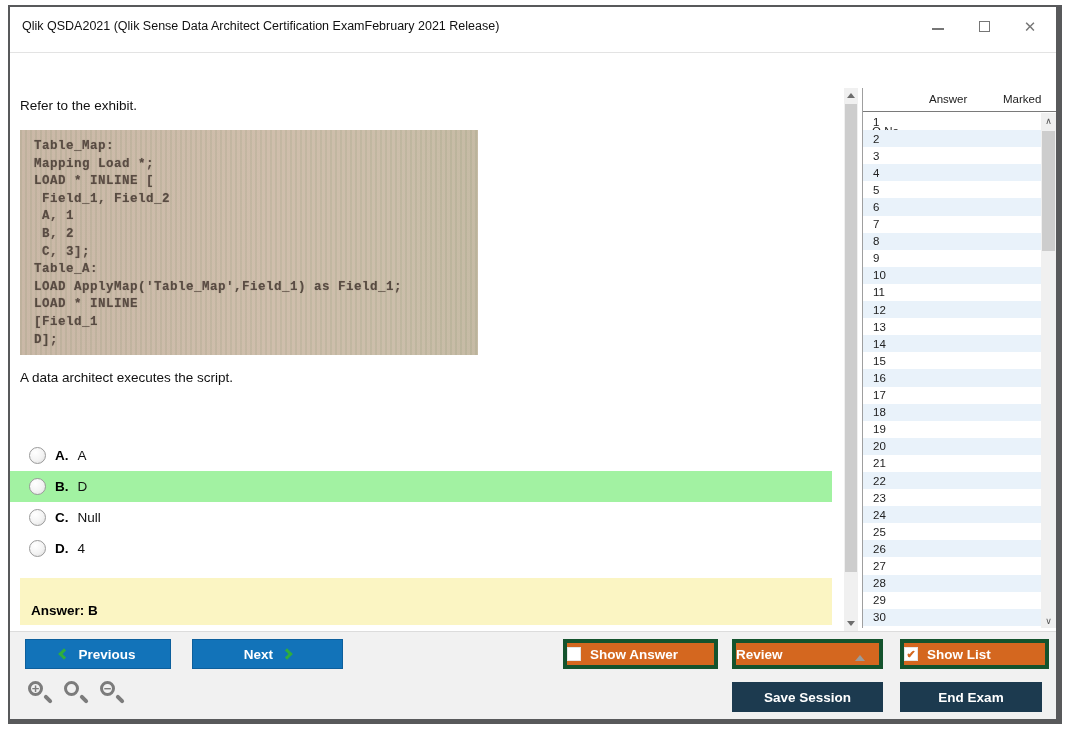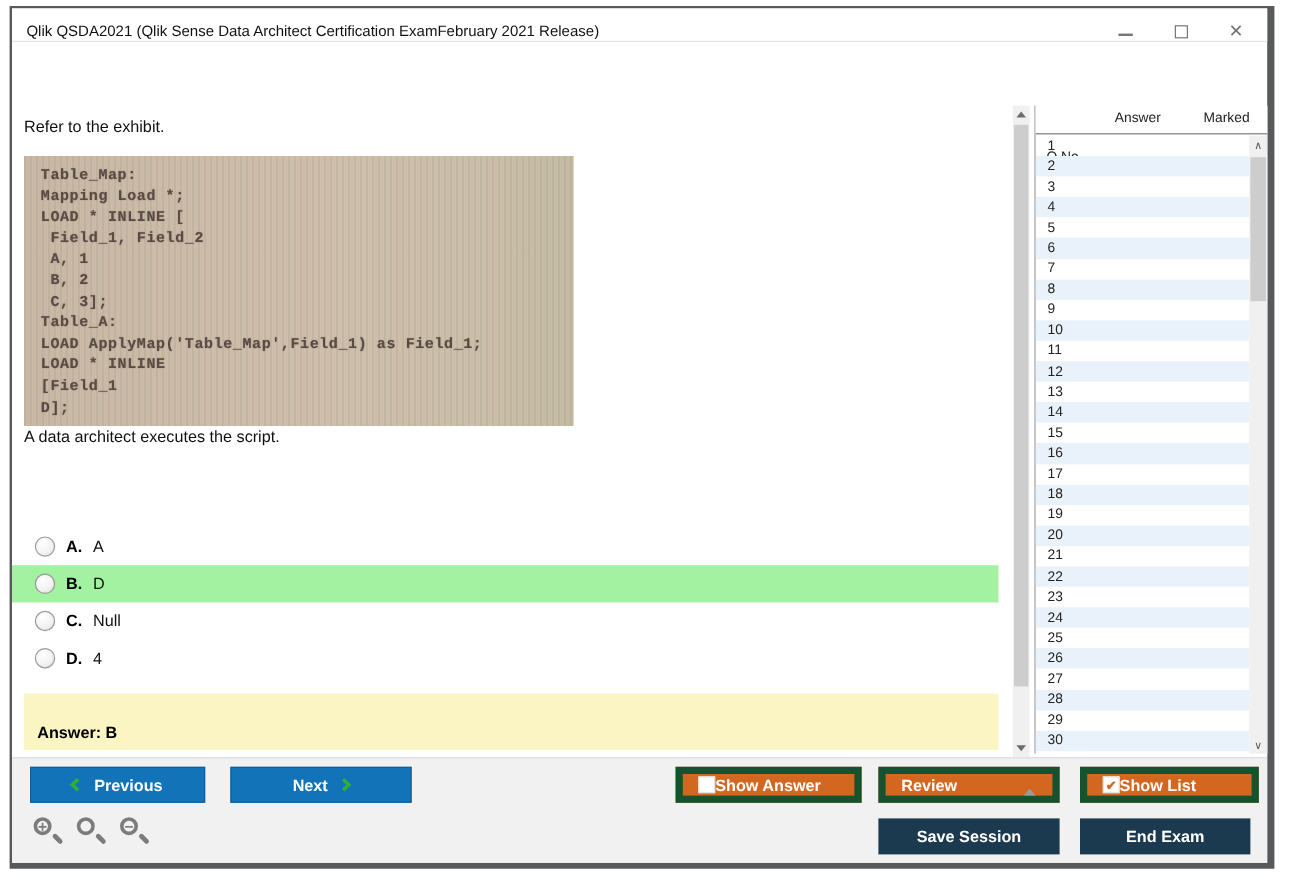--- a/index.html
+++ b/index.html
@@ -5,21 +5,21 @@
   :root{
     --blue:#1273b9; --orange:#d4671f; --navy:#1c3a4f;
     --green:#a2f2a2; --yellow:#fbf5c3; --chev:#2fae3e;
   }
   *{margin:0;padding:0;box-sizing:border-box;}
   html,body{width:1075px;height:735px;background:#ffffff;overflow:hidden;
     font-family:"Liberation Sans", sans-serif;}
   .window{position:absolute;left:8px;top:5px;width:1054px;height:719px;
     background:#fff;border:2px solid #58595b;border-right-width:6px;border-bottom-width:5px;}
   
-  .titlebar{position:absolute;left:0;top:0;right:0;height:28px;background:#fff;
+  .titlebar{position:absolute;left:0;top:0;right:0;height:46px;background:#fff;
     border-bottom:1px solid #e3e3e3;}
   .title-text{position:absolute;left:12px;top:12px;font-size:12.5px;color:#111;}
   .win-controls{position:absolute;right:18px;top:0;height:38px;display:flex;align-items:center;gap:30px;}
   .wc{width:16px;height:16px;display:flex;align-items:center;justify-content:center;color:#767676;cursor:default;}
   .wc-min{width:12px;height:0;border-top:2px solid #767676;margin-top:6px;}
   .wc-max{width:11px;height:11px;border:1.5px solid #767676;}
   .wc-close{font-size:15px;line-height:1;color:#767676;}
   
   .headerstrip{position:absolute;left:0;top:38px;right:0;height:43px;background:#f1f1f1;}
   .btn-mark{position:absolute;left:15px;top:8px;width:134px;height:27px;background:var(--blue);
@@ -34,21 +34,21 @@
   .refer{position:absolute;left:10px;top:10px;font-size:13.5px;color:#111;}
   .exhibit{position:absolute;left:10px;top:42px;width:458px;height:225px;
     background:linear-gradient(90deg,#c7b4a2 0%,#cdbba8 55%,#c9bba6 82%,#c3b7a0 100%);
     overflow:hidden;}
   .exhibit:after{content:"";position:absolute;inset:0;
     background:repeating-linear-gradient(90deg,rgba(110,150,110,0.10) 0 2px,rgba(255,255,255,0.05) 2px 5px);
     pointer-events:none;}
   .code{position:absolute;left:14px;top:8px;font-family:"Liberation Mono","DejaVu Sans Mono",monospace;
     font-size:12.5px;line-height:17.6px;color:#52423a;white-space:pre;
     text-shadow:0 0 1px rgba(82,66,58,0.55);font-weight:bold;letter-spacing:0.5px;}
-  .statement{position:absolute;left:10px;top:268px;font-size:13.5px;color:#111;}
+  .statement{position:absolute;left:10px;top:282px;font-size:13.5px;color:#111;}
   .question{position:absolute;left:10px;top:320px;font-size:13.5px;color:#111;}
   .options{position:absolute;left:0px;top:352px;width:822px;}
   .option-row{height:31px;display:flex;align-items:center;gap:9px;padding-left:19px;cursor:pointer;}
   .option-row.highlighted{background:var(--green);}
   .radio{width:17px;height:17px;border-radius:50%;border:1px solid #9a9a9a;flex:none;
     background:radial-gradient(circle at 35% 30%, #ffffff 0%, #f3f3f3 55%, #dcdcdc 100%);}
   .opt-letter{font-weight:bold;font-size:13.5px;color:#000;}
   .opt-text{font-size:13.5px;color:#111;}
   .answerbar{position:absolute;left:10px;top:490px;width:812px;height:47px;background:var(--yellow);}
   .answerbar .atext{position:absolute;left:11px;bottom:7px;font-weight:bold;font-size:13.5px;color:#000;}
@@ -68,21 +68,21 @@
   .qrow.alt{background:#e9f2fa;}
   .qlist-scroll{position:absolute;right:0;top:25px;bottom:0;width:15px;background:#f0f0f0;}
   .qs-arrow{position:absolute;left:0;width:15px;height:15px;display:flex;align-items:center;
     justify-content:center;font-size:9px;color:#555;cursor:pointer;}
   .qs-thumb{position:absolute;left:1px;width:13px;background:#cdcdcd;top:18px;height:120px;cursor:pointer;}
   
   .footer{position:absolute;left:0;right:0;bottom:0;height:88px;background:#f1f1f1;border-top:1px solid #dcdcdc;}
   .fbtn{position:absolute;height:30px;display:flex;align-items:center;color:#fff;
     font-size:13.5px;font-weight:bold;cursor:pointer;}
   .btn-blue{background:var(--blue);border:1px solid #0d5f9c;justify-content:center;gap:10px;}
-  .btn-orange{background:var(--orange);border:6px solid #14532d;padding-left:13px;}
+  .btn-orange{background:var(--orange);border:4px solid #14532d;gap:9px;}
   .btn-navy{background:var(--navy);justify-content:center;}
   .chev{width:8px;height:8px;border-left:3px solid var(--chev);border-bottom:3px solid var(--chev);flex:none;}
   .chev-left{transform:rotate(45deg);}
   .chev-right{transform:rotate(-135deg);}
   .tri-up-sm{width:0;height:0;border-left:5px solid transparent;border-right:5px solid transparent;
     border-bottom:6px solid #9b9b9b;position:absolute;right:14px;top:12px;}
   .b-prev{left:15px;top:7px;width:146px;}
   .b-next{left:182px;top:7px;width:151px;}
   .b-showans{left:553px;top:7px;width:155px;}
   .b-review{left:722px;top:7px;width:151px;}

